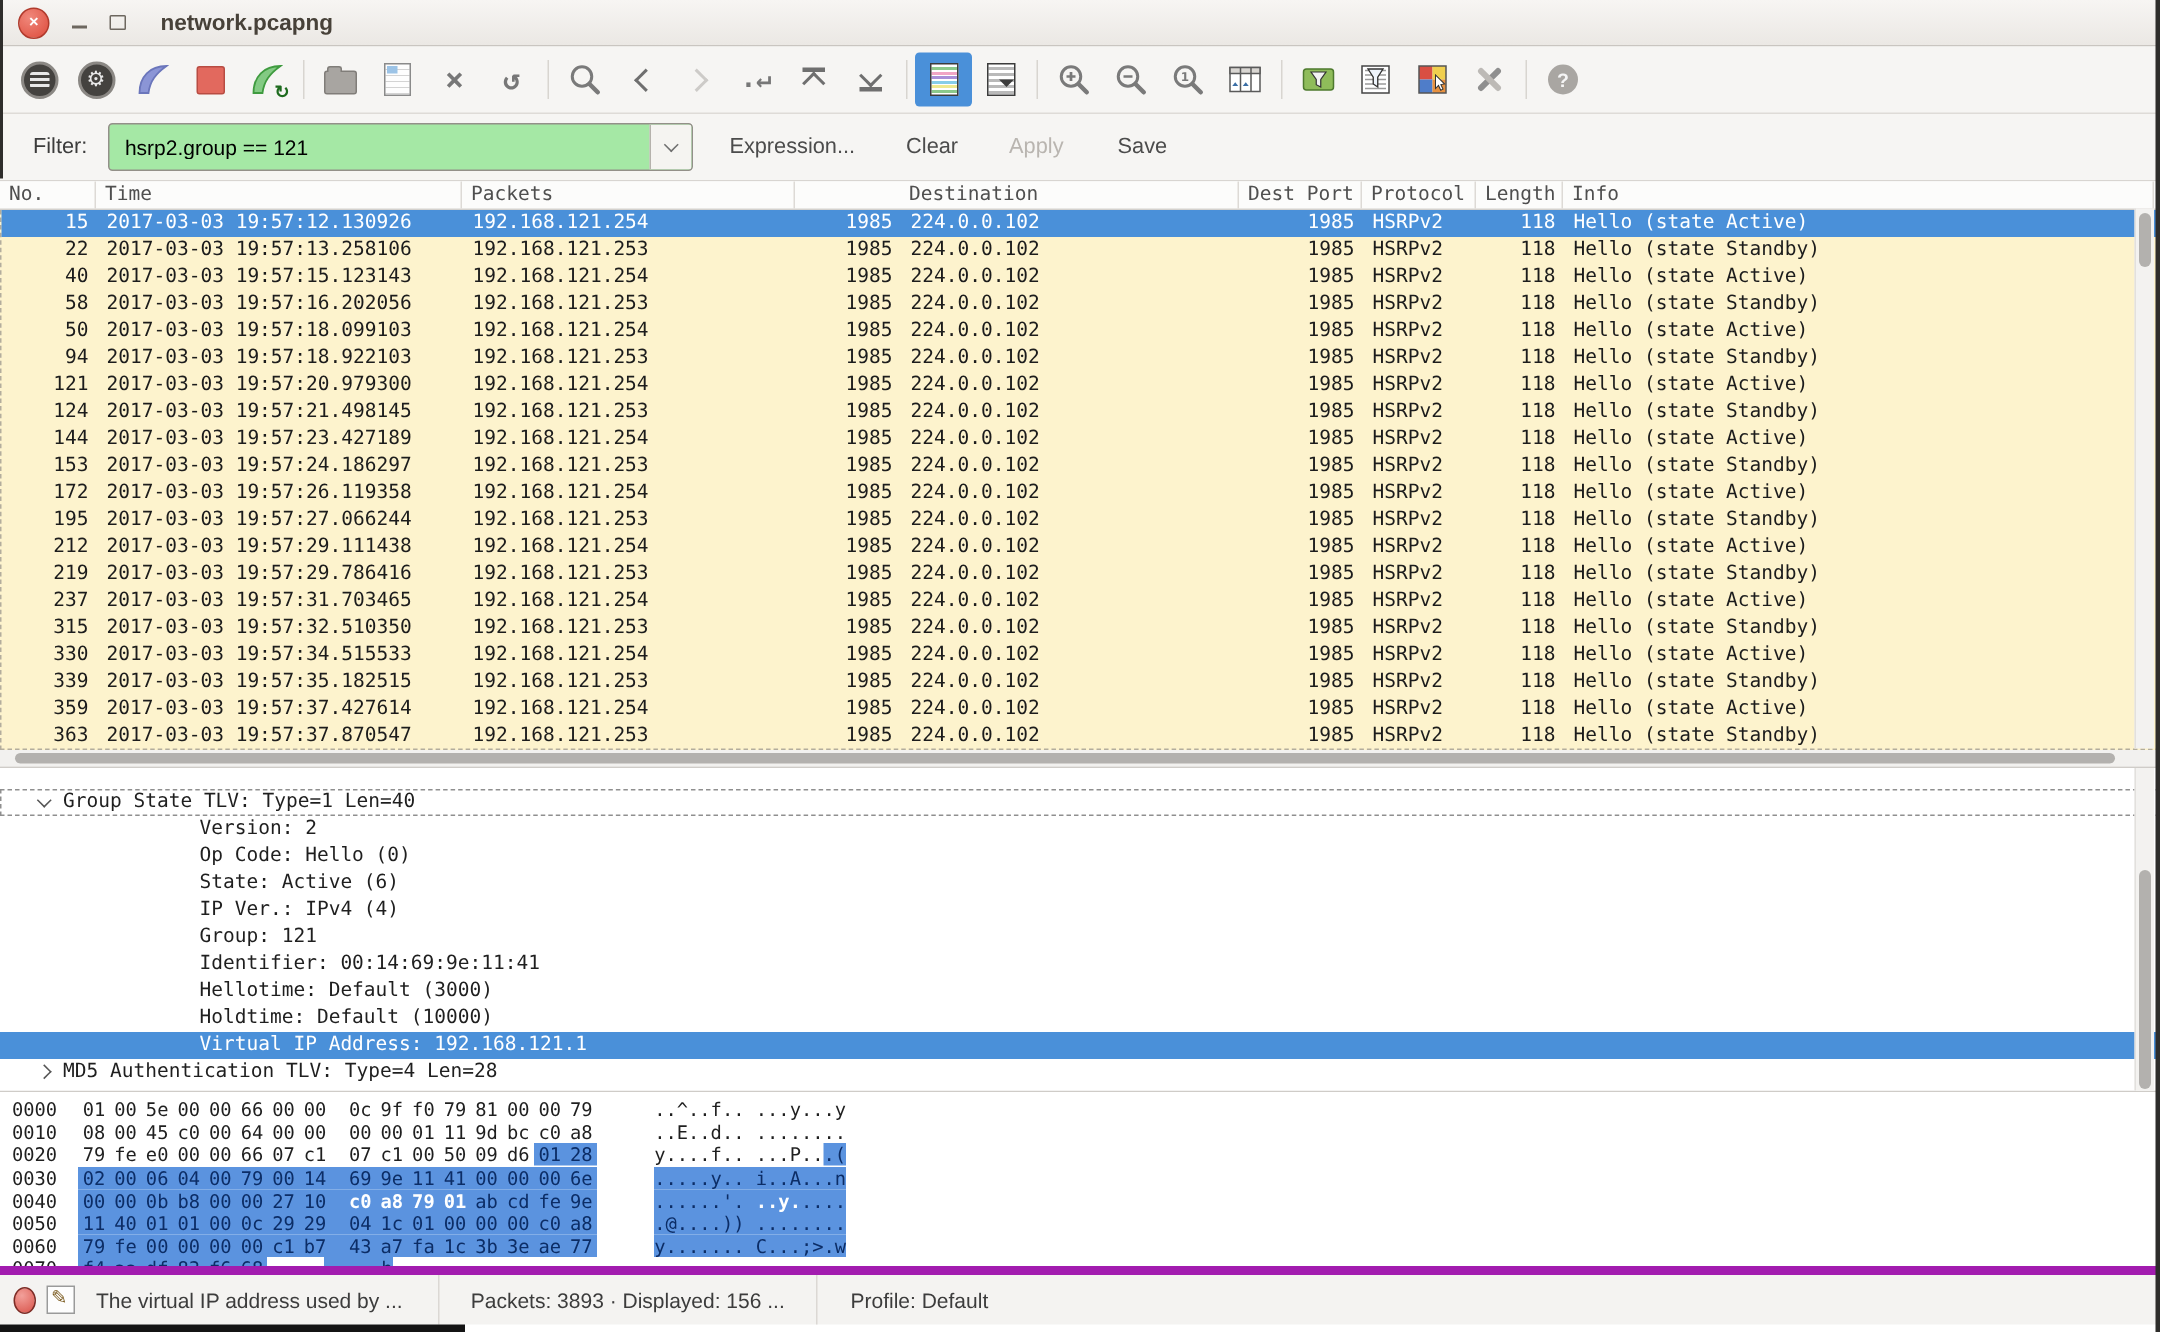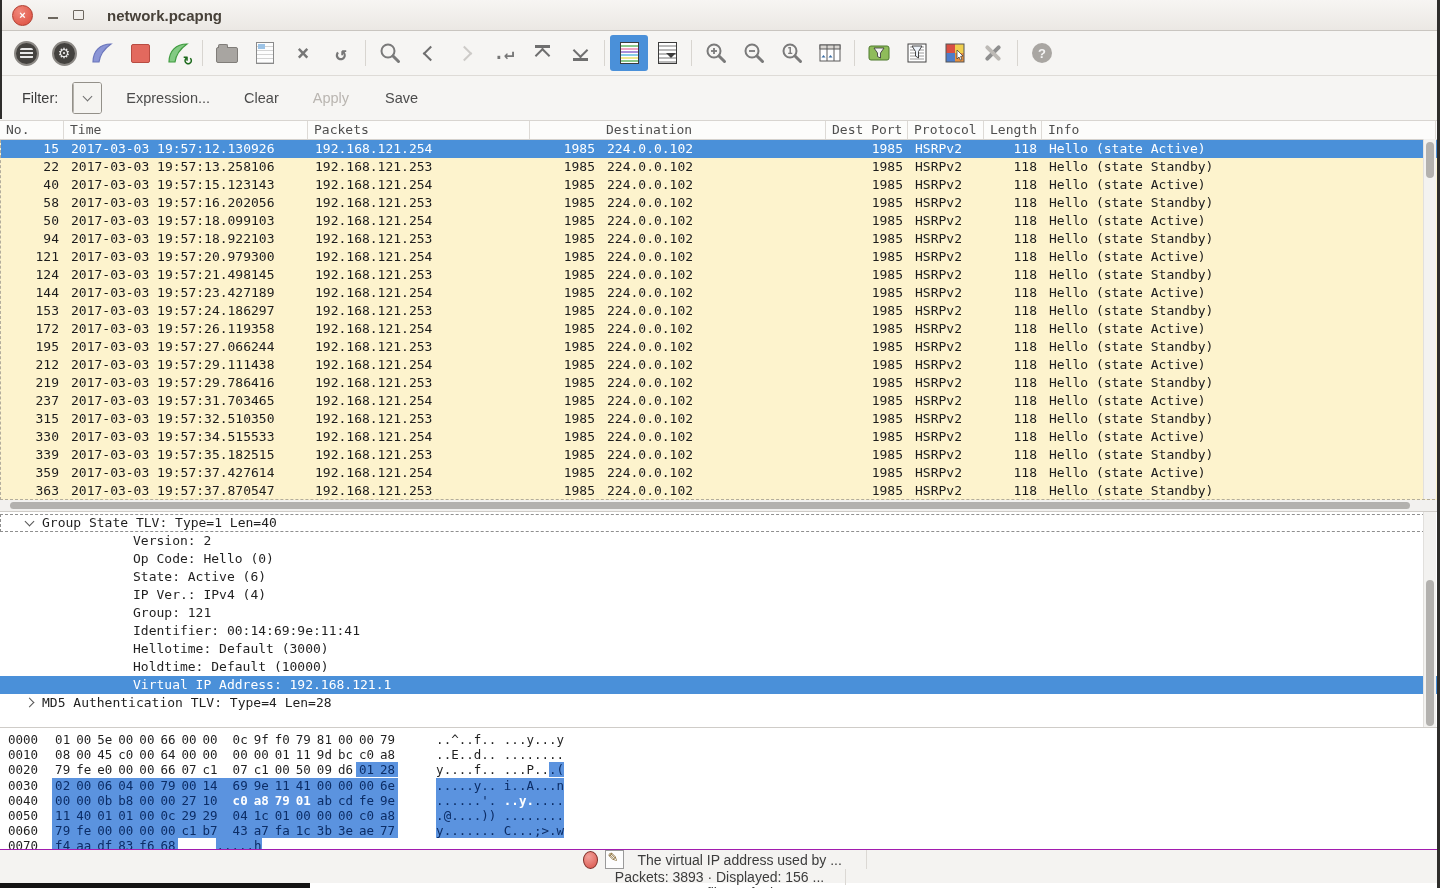--- a/index.html
+++ b/index.html
@@ -86,21 +86,21 @@
   .pc{box-sizing:border-box;padding:0 6px;overflow:hidden;white-space:pre;}
   .r{text-align:right;}
   .hscroll{height:11px;background:#f2f1ef;display:flex;align-items:center;}
   .hthumb{height:7px;border-radius:4px;background:#b3b1ae;margin-left:10px;width:1400px;}
   .vscroll{position:absolute;right:4px;width:12px;background:#f3f2f0;border-left:1px solid #e2e0dd;z-index:5;}
   .vthumb{position:absolute;left:2px;width:8px;border-radius:4px;background:#b3b1ae;}
   .vs-list{top:18px;height:360px;}
   .vs-list .vthumb{top:3px;height:36px;}
 
   
-  .details{position:relative;height:216px;border-top:1px solid #cfccc8;background:#fff;overflow:hidden;padding-top:2px;box-sizing:border-box;}
+  .details{position:relative;height:216px;border-top:1px solid #cfccc8;background:#fff;overflow:hidden;padding-top:14px;box-sizing:border-box;}
   .drow{height:18px;line-height:18px;font-family:"DejaVu Sans Mono",monospace;font-size:13px;color:#1f1f1f;white-space:pre;position:relative;}
   .drow.sel{background:#4a90d9;color:#fff;}
   .drow.focus{outline:1px dashed #8f8f8f;outline-offset:-1px;}
   .drow .chv{position:absolute;width:6px;height:6px;border-width:1.6px;border-color:#555;top:5px;}
   .drow .chv.down{left:26px;top:4px;}
   .drow .chv.right{left:26px;}
   .lv1{padding-left:42px;}
   .lv2{padding-left:133px;}
   .vs-det{top:0;height:216px;}
   .vs-det .vthumb{bottom:2px;height:146px;}
@@ -111,22 +111,22 @@
   .hxrow{white-space:pre;}
   .hxoff{display:inline-block;margin-right:14px;}
   .hb{display:inline-block;padding:0 3px;}
   .hb.g{margin-left:9px;}
   .hl{background:#5b93df;color:#0c2d66;}
   .hl .hb.g{margin-left:0;padding-left:12px;}
   .hb.fld,.fld{color:#fff;font-weight:bold;}
   .hasc{margin-left:38px;white-space:pre;}
 
   
-  .statusbar{position:absolute;left:0;right:0;bottom:5px;height:33px;background:#f4f3f1;border-top:1px solid #a21caf;
-    display:flex;align-items:center;flex-direction:column;}
+  .statusbar{position:absolute;left:0;right:0;bottom:5px;height:33px;background:#f4f3f1;border-top:6px solid #a21caf;
+    display:flex;align-items:center;}
   .sseg{display:flex;align-items:center;height:100%;box-sizing:border-box;border-right:1px solid #dbd8d4;}
   .seg1{width:293px;}
   .seg2{width:252px;justify-content:center;}
   .seg3{border-right:none;padding-left:22px;}
   .expert-dot{width:13px;height:16px;border-radius:50%;margin-left:9px;
     background:radial-gradient(circle at 35% 30%,#f2a09a,#d9534a);border:1.5px solid #7c2c26;}
   .cmnt{width:17px;height:17px;margin-left:7px;background:#fdfdfd;border:1px solid #9a9a9a;position:relative;}
   .cmnt::after{content:"✎";position:absolute;left:2px;top:-1px;font-size:13px;color:#7a5a1e;}
   .stext{font-size:14px;color:#3c3c3c;white-space:nowrap;}
   .seg1 .stext{margin-left:14px;}
@@ -292,20 +292,21 @@
       </div>
       <div class="tsep"></div>
       <div class="tbtn">
         <span class="helpb">?</span>
       </div>
     </div>
 
   <div class="filterbar">
     <span class="flabel">Filter:</span>
     <div class="fentry">
+      <input class="finput" value="hsrp2.group == 121" style="">
       <div class="fdrop">
         <span class="chv"></span>
       </div>
     </div>
     <button class="fbtn b-expression">Expression...</button>
     <button class="fbtn b-clear">Clear</button>
     <button class="fbtn b-apply">Apply</button>
     <button class="fbtn b-save">Save</button>
   </div>
 

